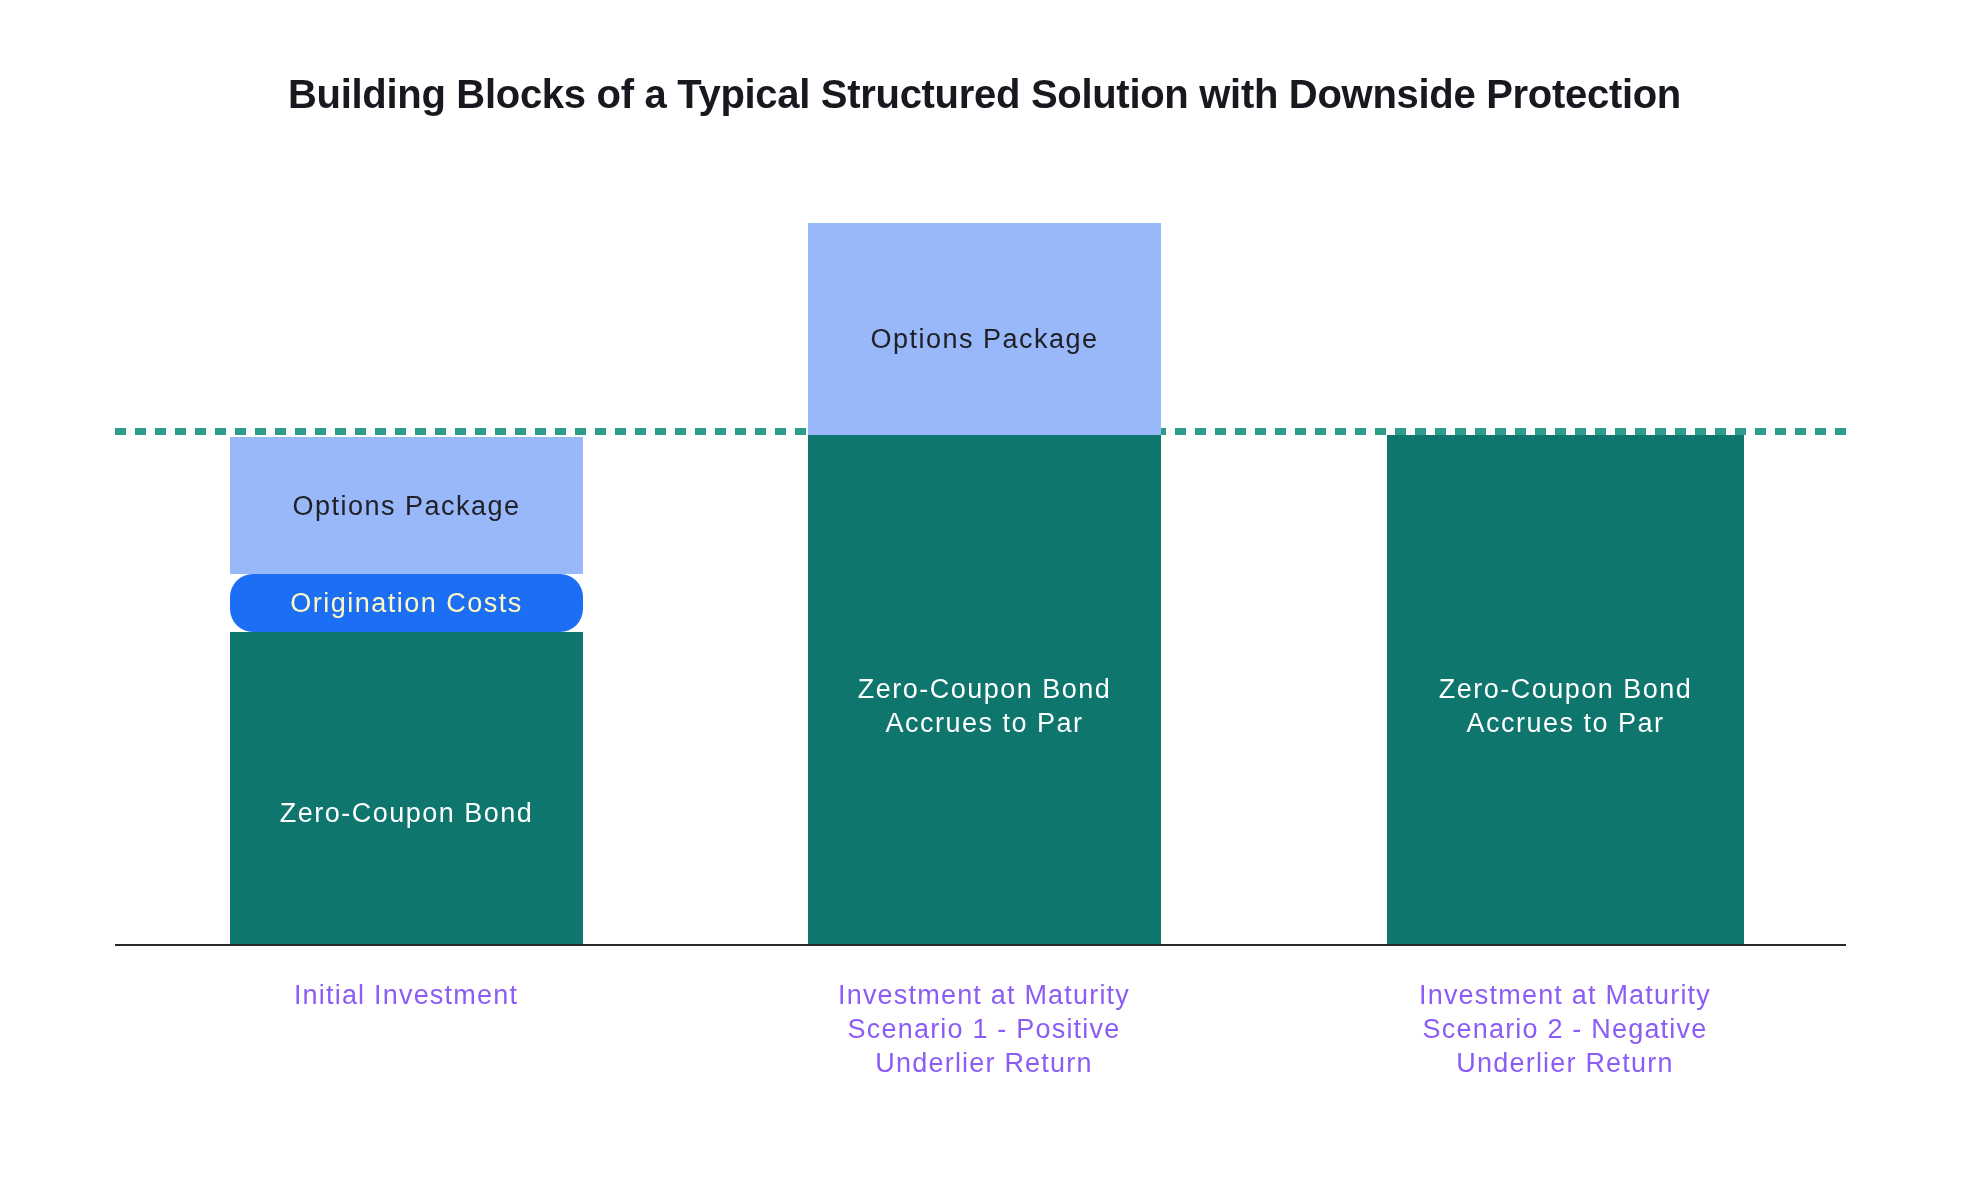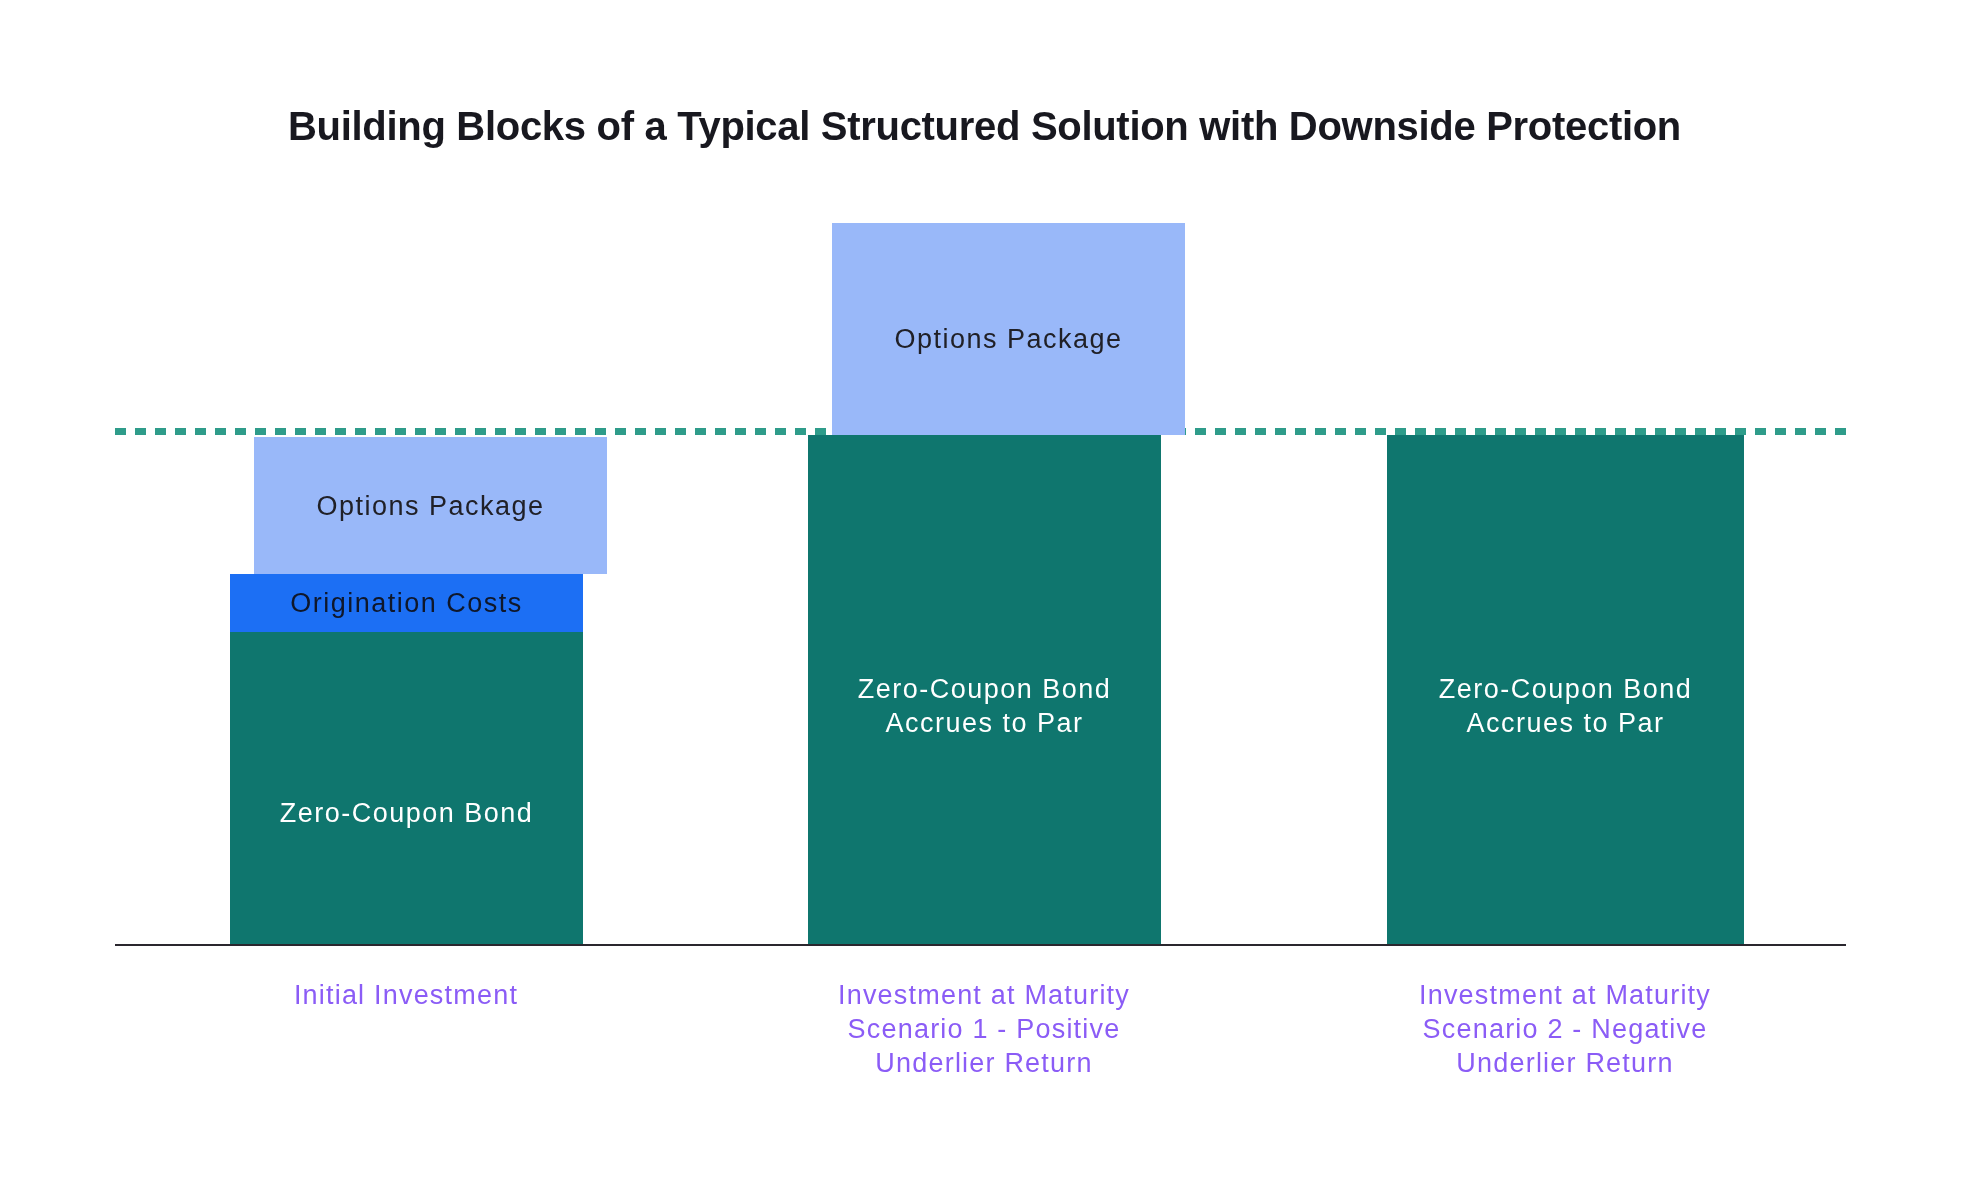--- a/index.html
+++ b/index.html
@@ -12,21 +12,21 @@
     position: relative;
     width: 1969px;
     height: 1186px;
     background: #ffffff;
     overflow: hidden;
   }
   .title {
     position: absolute;
     left: 0;
     right: 0;
-    top: 104px;
+    top: 72px;
     margin: 0;
     text-align: center;
     font-size: 40px;
     font-weight: bold;
     letter-spacing: -0.3px;
     color: #18181f;
   }
   
   .ref-line {
     position: absolute;
@@ -54,22 +54,22 @@
     align-items: center;
     justify-content: center;
     box-sizing: border-box;
     font-size: 27px;
     letter-spacing: 1.5px;
     text-align: center;
     line-height: 34px;
     white-space: pre-line;
   }
   .c-navy   { background: #0f766e; color: #ffffff; }
-  .c-bright { background: #1C6FF4; color: #0f172a; }
-  .c-light  { background: #99B8F9; color: #202027; margin-left: 24px; }
+  .c-bright { background: #1C6FF4; color: #fef9c3; border-radius: 23px; }
+  .c-light  { background: #99B8F9; color: #202027; }
 
   
   .bar1 { left: 230px; top: 437px; width: 353px; height: 508px; }
   .bar1 .seg-options     { top: 0;     height: 137px; }
   .bar1 .seg-origination { top: 137px; height: 58px;  }
   .bar1 .seg-zcb         { top: 195px; height: 313px; padding-top: 48px; }
 
   
   .bar2 { left: 808px; top: 223px; width: 353px; height: 722px; }
   .bar2 .seg-options { top: 0;     height: 212px; padding-top: 20px; }

